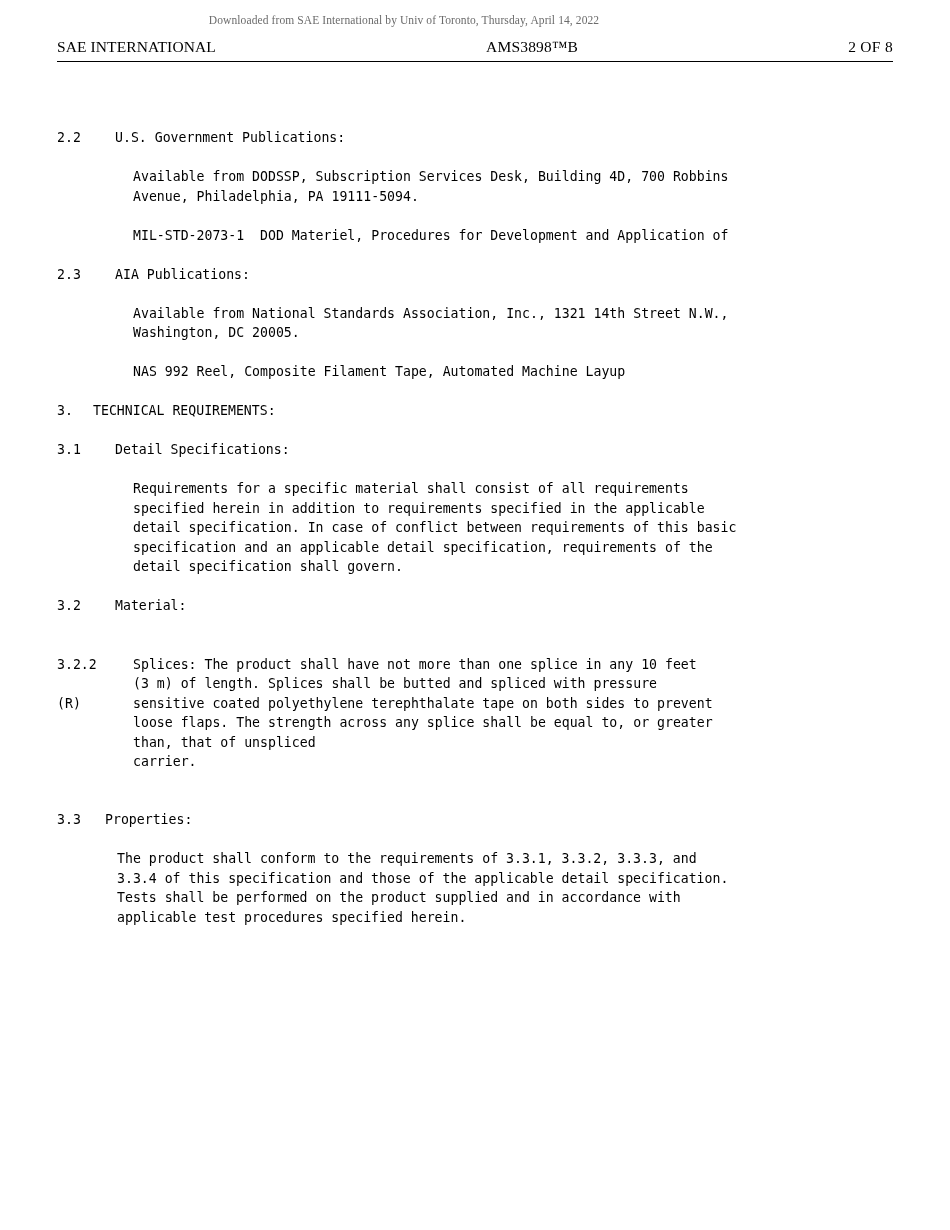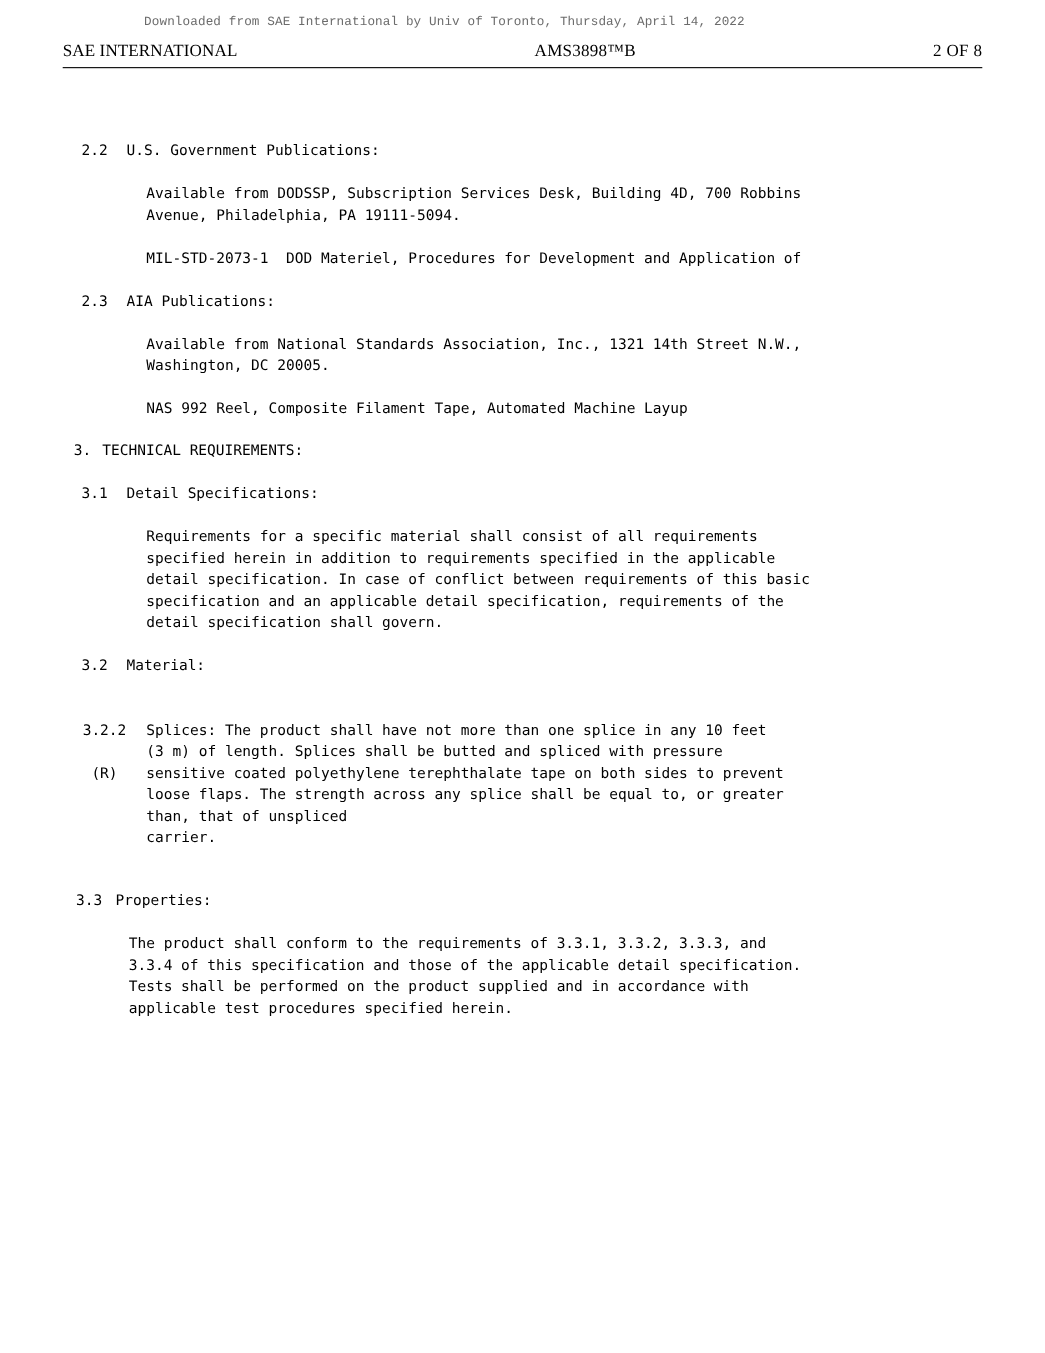--- a/index.html
+++ b/index.html
@@ -19,21 +19,21 @@
     width: 950px;
     height: 1230px;
     box-sizing: border-box;
   }
   .download-notice {
     position: absolute;
     top: 14px;
     left: 0;
     width: 808px;
     text-align: center;
-    font-family: Liberation Mono, monospace;
+    font-family: Liberation Serif, serif;
     font-size: 11.5px;
     color: #6b6b6b;
     letter-spacing: 0.1px;
   }
   .header {
     position: absolute;
     top: 38px;
     left: 57px;
     width: 836px;
     display: flex;
@@ -67,21 +67,20 @@
     line-height: 19.5px;
     letter-spacing: 0px;
   }
   .block {
     display: flex;
     margin-bottom: 0;
   }
   .num {
     flex: 0 0 auto;
     white-space: pre;
-    text-align: center;
   }
   .txt {
     flex: 1 1 auto;
     white-space: pre-wrap;
   }
   .spacer-lg { height: 19.5px; }
   .ind-58 { width: 58px; }
   .ind-76 { width: 76px; }
   .ind-36 { width: 36px; }
   .ind-48 { width: 48px; }

